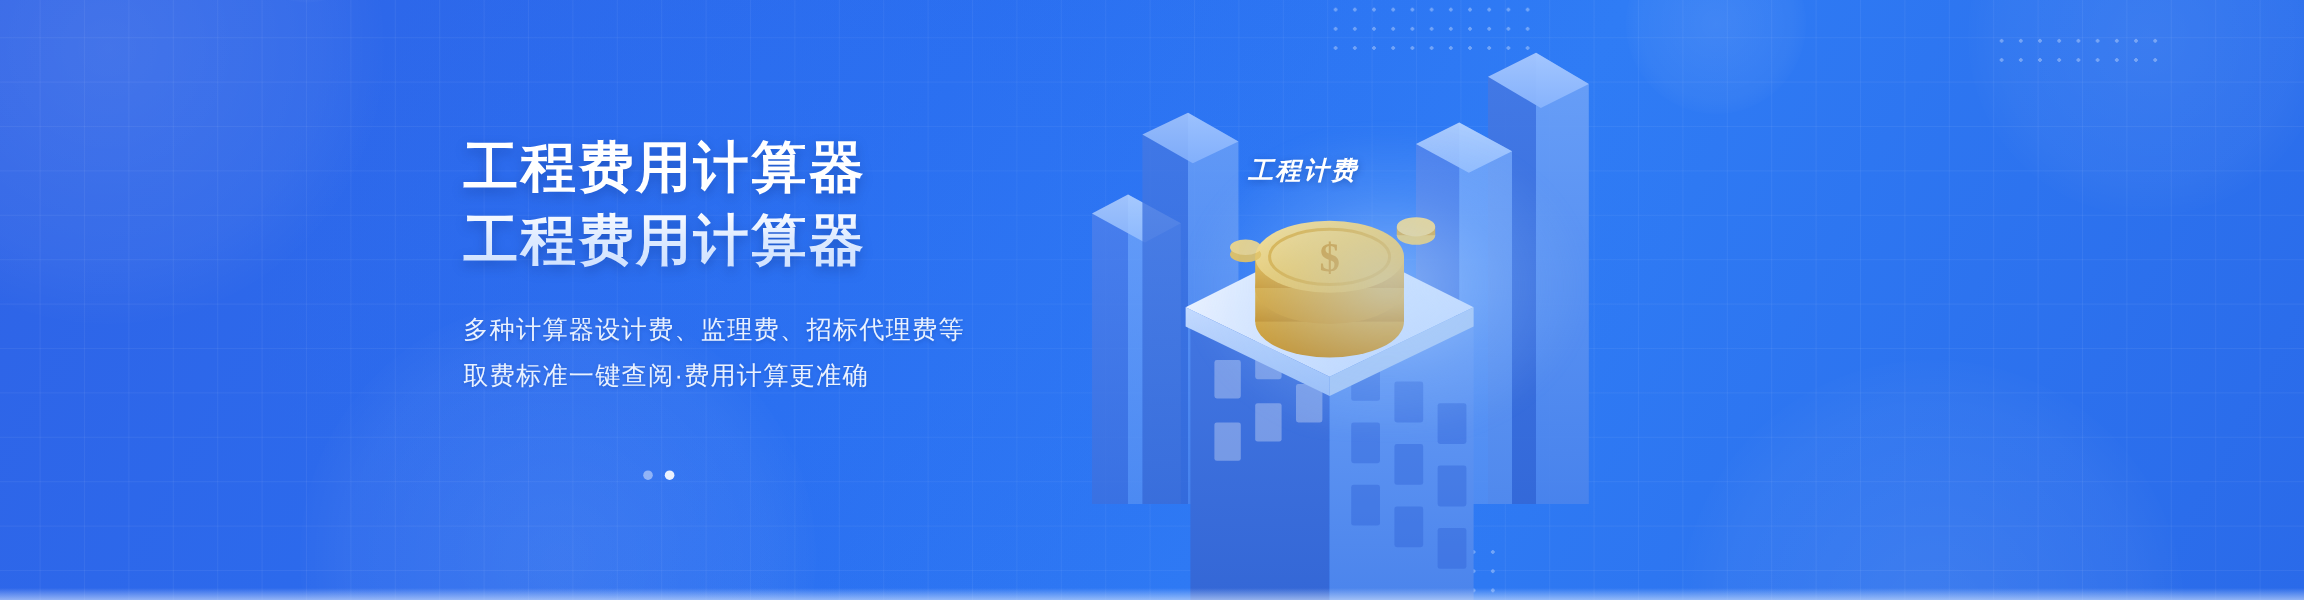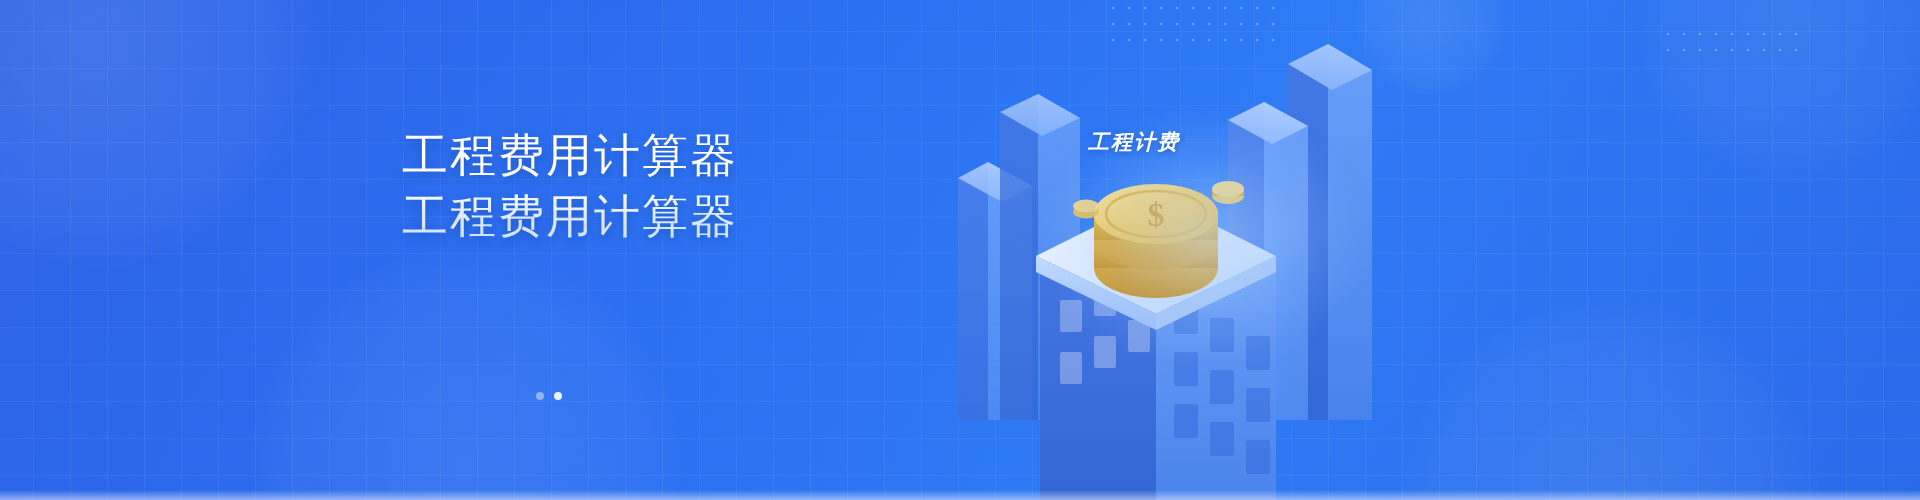--- a/index.html
+++ b/index.html
@@ -43,39 +43,39 @@
   .dots{position:absolute;
     background-image:radial-gradient(rgba(255,255,255,0.32) 1.4px,transparent 1.6px);
     background-size:16px 16px;}
   .dots-tr{left:1105px;top:0px;width:180px;height:52px;}
   .dots-tr2{left:1660px;top:26px;width:150px;height:38px;}
   .dots-bl{left:1060px;top:452px;width:190px;height:48px;}
 
   
   .copy{position:absolute;left:386px;top:112px;width:620px;}
   .headline{
-    font-size:46px;font-weight:400;line-height:54px;letter-spacing:2px;
+    font-size:46px;font-weight:700;line-height:54px;letter-spacing:2px;
     color:#ffffff;
     background:linear-gradient(180deg,#ffffff 0%,#ffffff 52%,#dbe9ff 78%,#cfe1ff 100%);
     -webkit-background-clip:text;background-clip:text;
     -webkit-text-fill-color:transparent;
     filter:drop-shadow(0 4px 5px rgba(12,50,135,0.38));
-    margin:16px;
+    margin:0;
     white-space:nowrap;
   }
   .headline .l2{display:block;margin-top:7px;}
   .subline{
     margin-top:30px;
     font-size:21px;line-height:38px;letter-spacing:1px;
     color:#eaf2ff;font-weight:400;white-space:nowrap;
     text-shadow:0 1px 3px rgba(12,50,135,0.25);
   }
 
   
-  .illus{position:absolute;left:928px;top:0;width:560px;height:500px;}
+  .illus{position:absolute;left:880px;top:0;width:560px;height:500px;}
 
   .glow{
     position:absolute;left:112px;top:108px;width:330px;height:250px;
     background:radial-gradient(ellipse at 50% 52%,rgba(180,214,255,0.55) 0%,rgba(150,195,255,0.22) 42%,rgba(120,175,255,0) 72%);
     filter:blur(6px);
   }
   .tag{
     position:absolute;left:160px;top:128px;
     font-size:21px;font-weight:700;font-style:italic;letter-spacing:2px;
     color:#ffffff;text-shadow:0 2px 6px rgba(12,50,135,0.45);
@@ -106,20 +106,24 @@
 
   <div class="dots dots-tr"></div>
   <div class="dots dots-tr2"></div>
   <div class="dots dots-bl"></div>
 
   <div class="copy">
     <h1 class="headline">
       <span>工程费用计算器</span>
       <span class="l2">工程费用计算器</span>
     </h1>
+    <div class="subline">
+      <div>多种计算器设计费、监理费、招标代理费等</div>
+      <div>取费标准一键查阅·费用计算更准确</div>
+    </div>
   </div>
 
   <div class="illus">
 
     <svg width="560" height="500" style="position:absolute;left:0;top:0;">
       <defs>
         <linearGradient id="gTopA" x1="0" y1="0" x2="0" y2="1">
           <stop offset="0%" stop-color="#b6d4ff"></stop>
             <stop offset="100%" stop-color="#97c0ff"></stop>
         </linearGradient>

